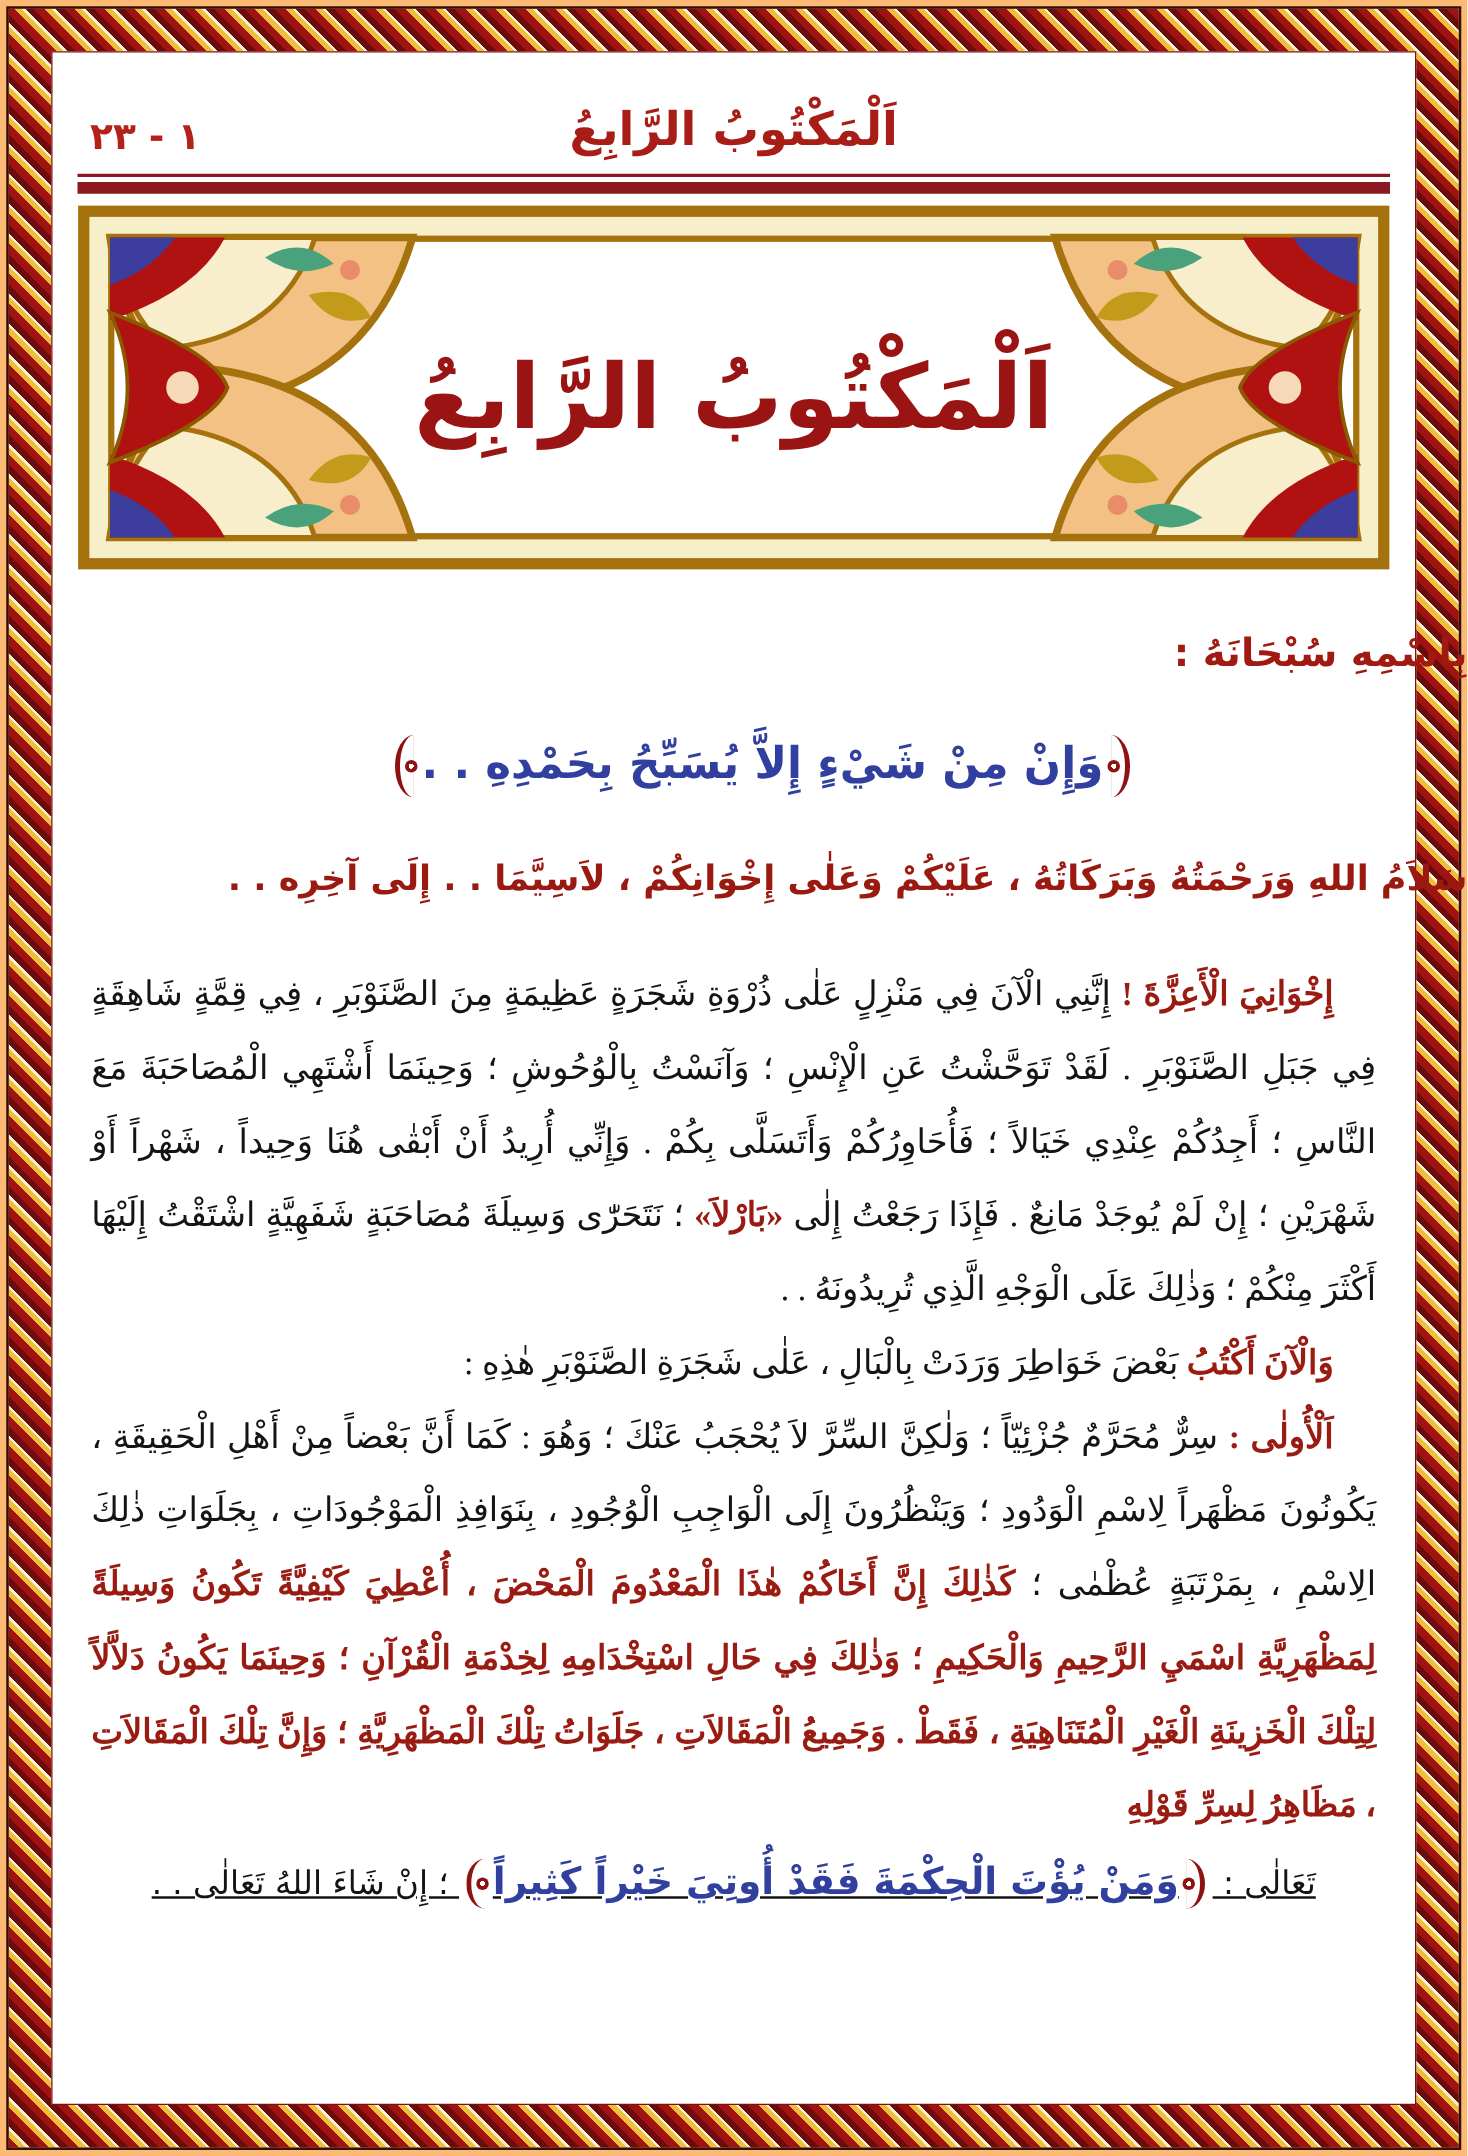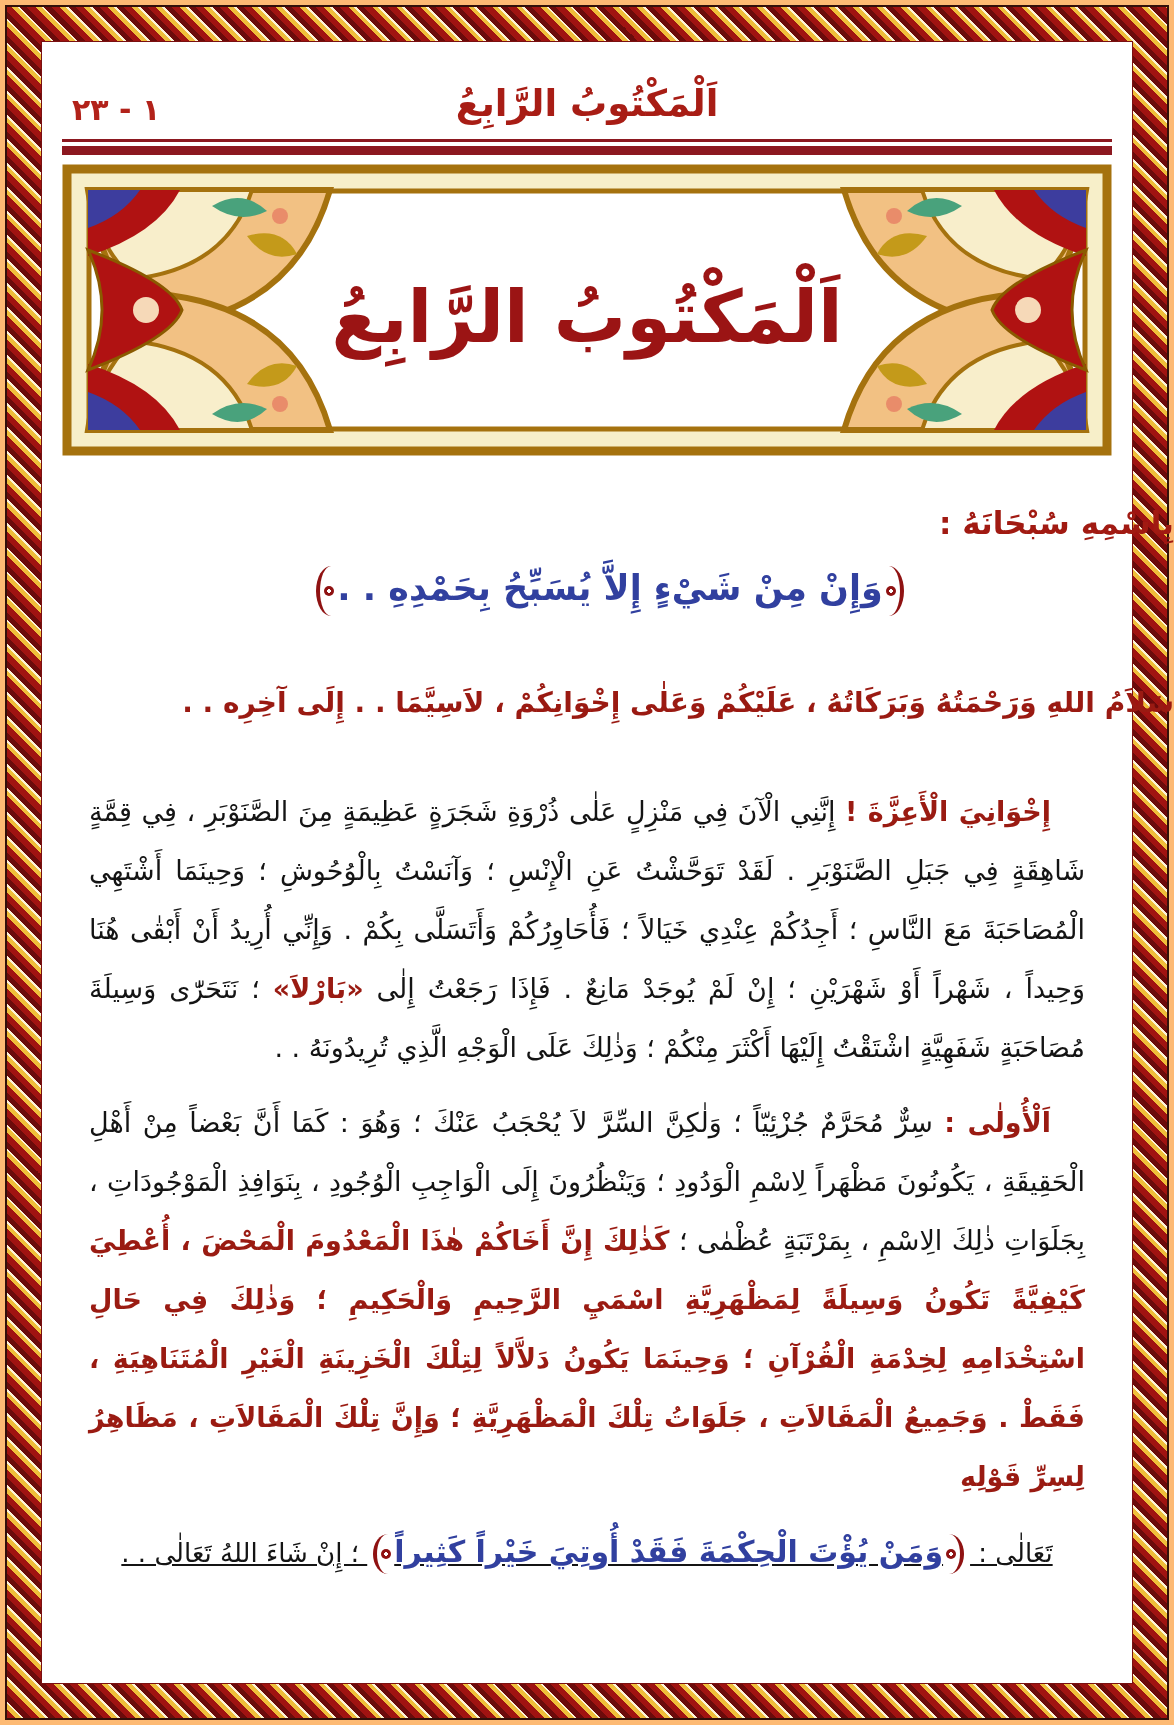--- a/index.html
+++ b/index.html
@@ -14,28 +14,28 @@
   .page-num{position:absolute;left:10px;top:14px;font-size:30px;font-weight:bold;color:#b2221a;
       direction:ltr;unicode-bidi:bidi-override;letter-spacing:2px;}
   .hdr-title{text-align:center;font-size:37px;font-weight:bold;color:#a81d15;padding-top:4px;direction:rtl;}
   .rule{position:absolute;top:139px;left:62px;right:62px;height:16px;
       background:linear-gradient(#8c1820 0 3px,#ffffff 3px 7px,#8c1820 7px 16px);}
   
   .ornament{position:absolute;top:164px;left:62px;width:1050px;height:292px;}
   
   .bismillah{position:absolute;top:505px;left:0;right:0;text-align:right;direction:rtl;
       font-size:31px;font-weight:bold;color:#a11a12;}
-  .verse1{position:absolute;top:566px;left:0;right:0;text-align:center;direction:rtl;
+  .verse1{position:absolute;top:588px;left:0;right:0;text-align:center;direction:rtl;
       font-size:35px;font-weight:bold;color:#31409f;margin-left:46px;}
   .salutation{position:absolute;top:686px;left:0;right:0;text-align:right;direction:rtl;
       font-size:28px;font-weight:bold;color:#9a1a12;}
   
   .bodytext{position:absolute;top:766px;left:73px;width:1028px;direction:rtl;
       text-align:justify;font-size:27px;line-height:59px;color:#141414;}
-  .bodytext p{margin:16px;text-indent:34px;}
+  .bodytext p{margin:0;text-indent:34px;font-family:Liberation Serif, serif;}
   .red{color:#9a1b12;font-weight:bold;}
   .blue{color:#31409f;font-weight:bold;}
   .closing-line{margin-top:2px;text-align:center;text-indent:0;direction:rtl;font-size:26px;color:#141414;text-decoration:underline;}
   .closing-line .blue{font-size:30px;}
   
   .qb{display:inline-block;width:15px;height:50px;position:relative;vertical-align:-16px;margin:0 6px;}
   .qb::before{content:"";position:absolute;top:0;bottom:0;left:0;right:0;}
   .qb-right::before{border-right:4px solid #8f1212;border-radius:0 100% 100% 0 / 0 50% 50% 0;}
   .qb-left::before {border-left:4px solid #8f1212;border-radius:100% 0 0 100% / 50% 0 0 50%;}
   .qb::after{content:"";position:absolute;top:50%;margin-top:-5px;width:10px;height:10px;border-radius:50%;
@@ -84,19 +84,20 @@
 
   <div class="bismillah">بِاسْمِهِ سُبْحَانَهُ :</div>
 
   <div class="verse1"><span class="qb qb-right"></span><span>وَإِنْ مِنْ شَيْءٍ إِلاَّ يُسَبِّحُ بِحَمْدِهِ . .</span><span class="qb qb-left"></span></div>
 
   <div class="salutation">سَلاَمُ اللهِ وَرَحْمَتُهُ وَبَرَكَاتُهُ ، عَلَيْكُمْ وَعَلٰى إِخْوَانِكُمْ ، لاَسِيَّمَا . . إِلَى آخِرِه . .</div>
 
   <div class="bodytext">
     <p><span class="red">إِخْوَانِيَ الْأَعِزَّةَ !</span><span> إِنَّنِي الْآنَ فِي مَنْزِلٍ عَلٰى ذُرْوَةِ شَجَرَةٍ عَظِيمَةٍ مِنَ الصَّنَوْبَرِ ، فِي قِمَّةٍ شَاهِقَةٍ فِي جَبَلِ الصَّنَوْبَرِ . لَقَدْ تَوَحَّشْتُ عَنِ الْإِنْسِ ؛ وَآنَسْتُ بِالْوُحُوشِ ؛ وَحِينَمَا أَشْتَهِي الْمُصَاحَبَةَ مَعَ النَّاسِ ؛ أَجِدُكُمْ عِنْدِي خَيَالاً ؛ فَأُحَاوِرُكُمْ وَأَتَسَلَّى بِكُمْ . وَإِنِّي أُرِيدُ أَنْ أَبْقٰى هُنَا وَحِيداً ، شَهْراً أَوْ شَهْرَيْنِ ؛ إِنْ لَمْ يُوجَدْ مَانِعٌ . فَإِذَا رَجَعْتُ إِلٰى </span><span class="red">«بَارْلاَ»</span><span> ؛ نَتَحَرّٰى وَسِيلَةَ مُصَاحَبَةٍ شَفَهِيَّةٍ اشْتَقْتُ إِلَيْهَا أَكْثَرَ مِنْكُمْ ؛ وَذٰلِكَ عَلَى الْوَجْهِ الَّذِي تُرِيدُونَهُ . .</span></p>
 
+    <p><span class="red">وَالْآنَ أَكْتُبُ</span><span> بَعْضَ خَوَاطِرَ وَرَدَتْ بِالْبَالِ ، عَلٰى شَجَرَةِ الصَّنَوْبَرِ هٰذِهِ :</span></p>
 
     <p><span class="red">اَلْأُولٰى :</span><span> سِرٌّ مُحَرَّمٌ جُزْئِيّاً ؛ وَلٰكِنَّ السِّرَّ لاَ يُحْجَبُ عَنْكَ ؛ وَهُوَ : كَمَا أَنَّ بَعْضاً مِنْ أَهْلِ الْحَقِيقَةِ ، يَكُونُونَ مَظْهَراً لِاسْمِ الْوَدُودِ ؛ وَيَنْظُرُونَ إِلَى الْوَاجِبِ الْوُجُودِ ، بِنَوَافِذِ الْمَوْجُودَاتِ ، بِجَلَوَاتِ ذٰلِكَ الِاسْمِ ، بِمَرْتَبَةٍ عُظْمٰى ؛ </span><span class="red">كَذٰلِكَ إِنَّ أَخَاكُمْ هٰذَا الْمَعْدُومَ الْمَحْضَ ، أُعْطِيَ كَيْفِيَّةً تَكُونُ وَسِيلَةً لِمَظْهَرِيَّةِ اسْمَيِ الرَّحِيمِ وَالْحَكِيمِ ؛ وَذٰلِكَ فِي حَالِ اسْتِخْدَامِهِ لِخِدْمَةِ الْقُرْآنِ ؛ وَحِينَمَا يَكُونُ دَلاَّلاً لِتِلْكَ الْخَزِينَةِ الْغَيْرِ الْمُتَنَاهِيَةِ ، فَقَطْ . وَجَمِيعُ الْمَقَالاَتِ ، جَلَوَاتُ تِلْكَ الْمَظْهَرِيَّةِ ؛ وَإِنَّ تِلْكَ الْمَقَالاَتِ ، مَظَاهِرُ لِسِرِّ قَوْلِهِ</span></p>
 
     <div class="closing-line"><span>تَعَالٰى : </span><span class="qb qb-sm qb-right"></span><span class="blue">وَمَنْ يُؤْتَ الْحِكْمَةَ فَقَدْ أُوتِيَ خَيْراً كَثِيراً</span><span class="qb qb-sm qb-left"></span><span> ؛ إِنْ شَاءَ اللهُ تَعَالٰى . .</span></div>
   </div>
 
 </div>
 
 </body></html>

